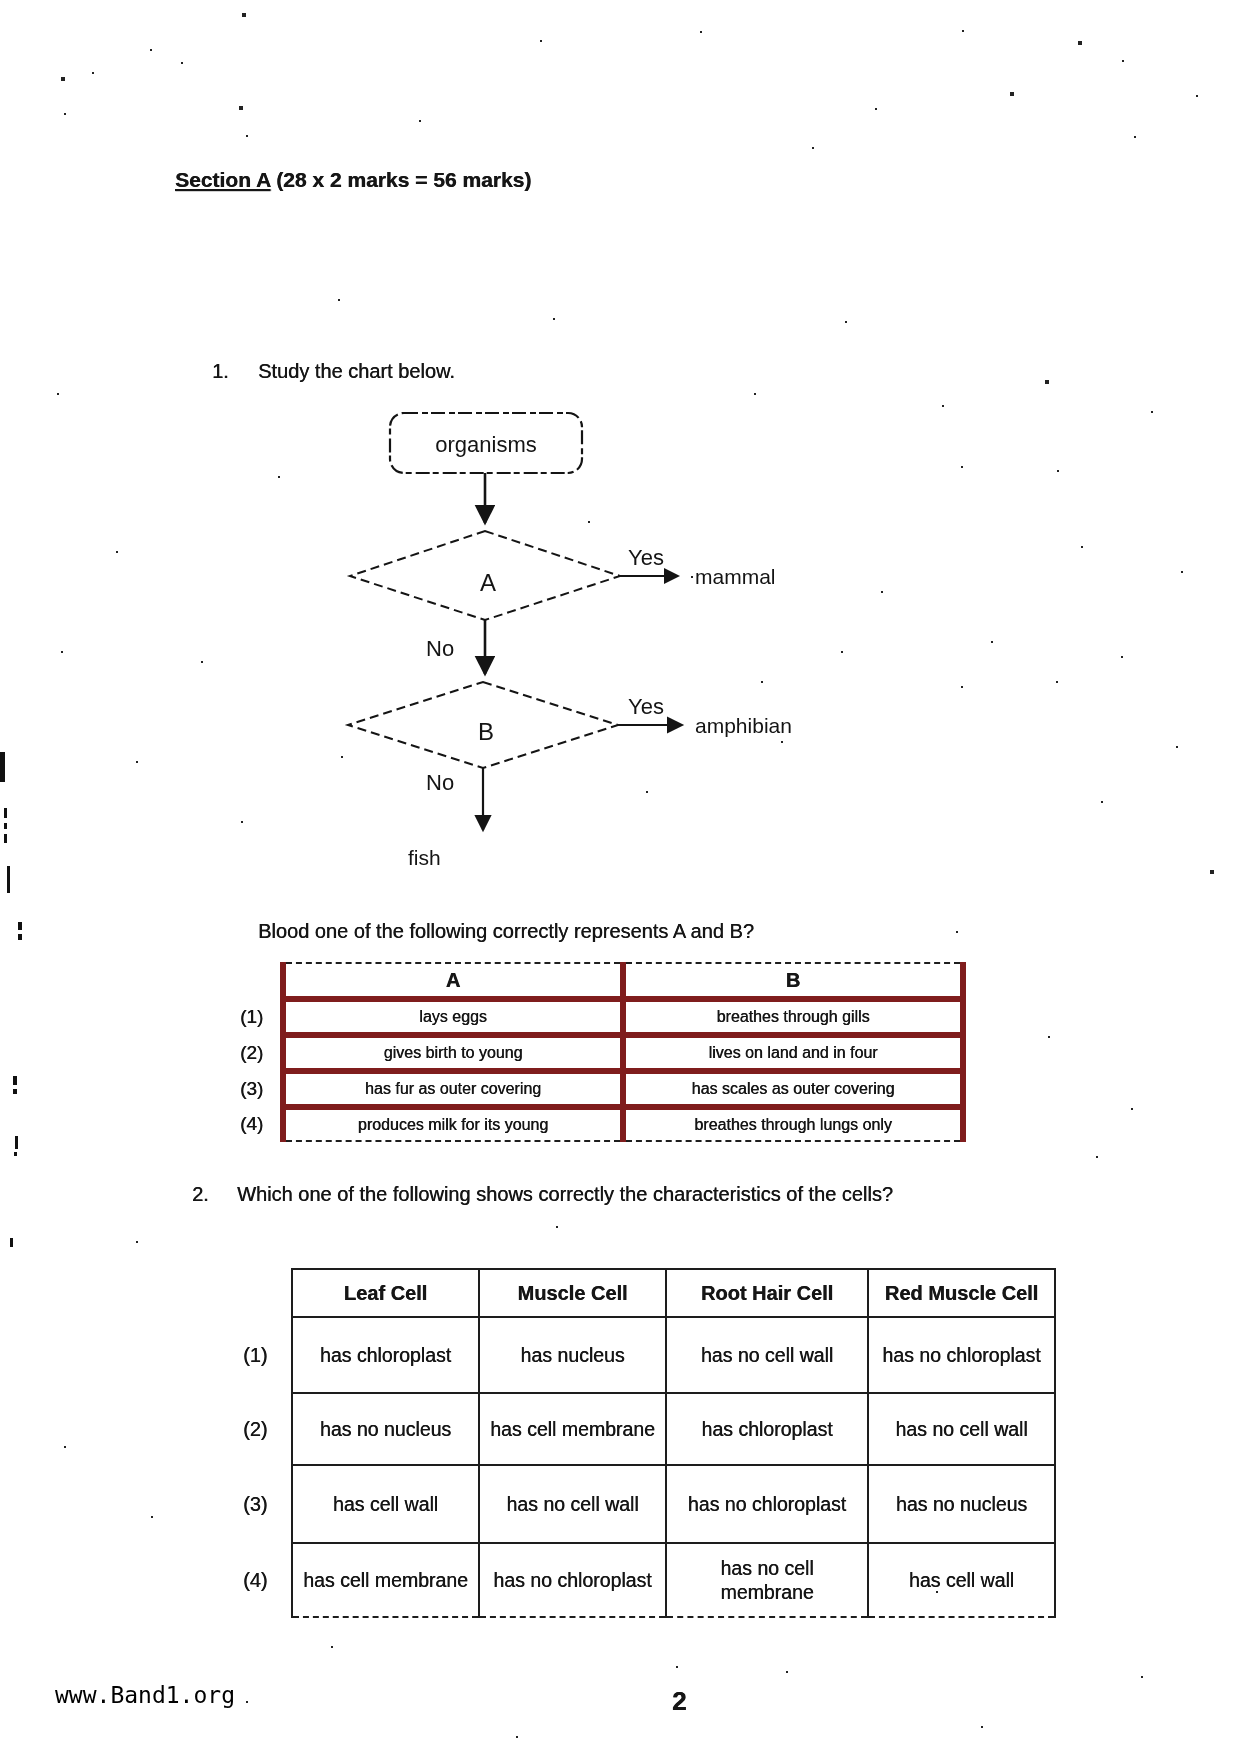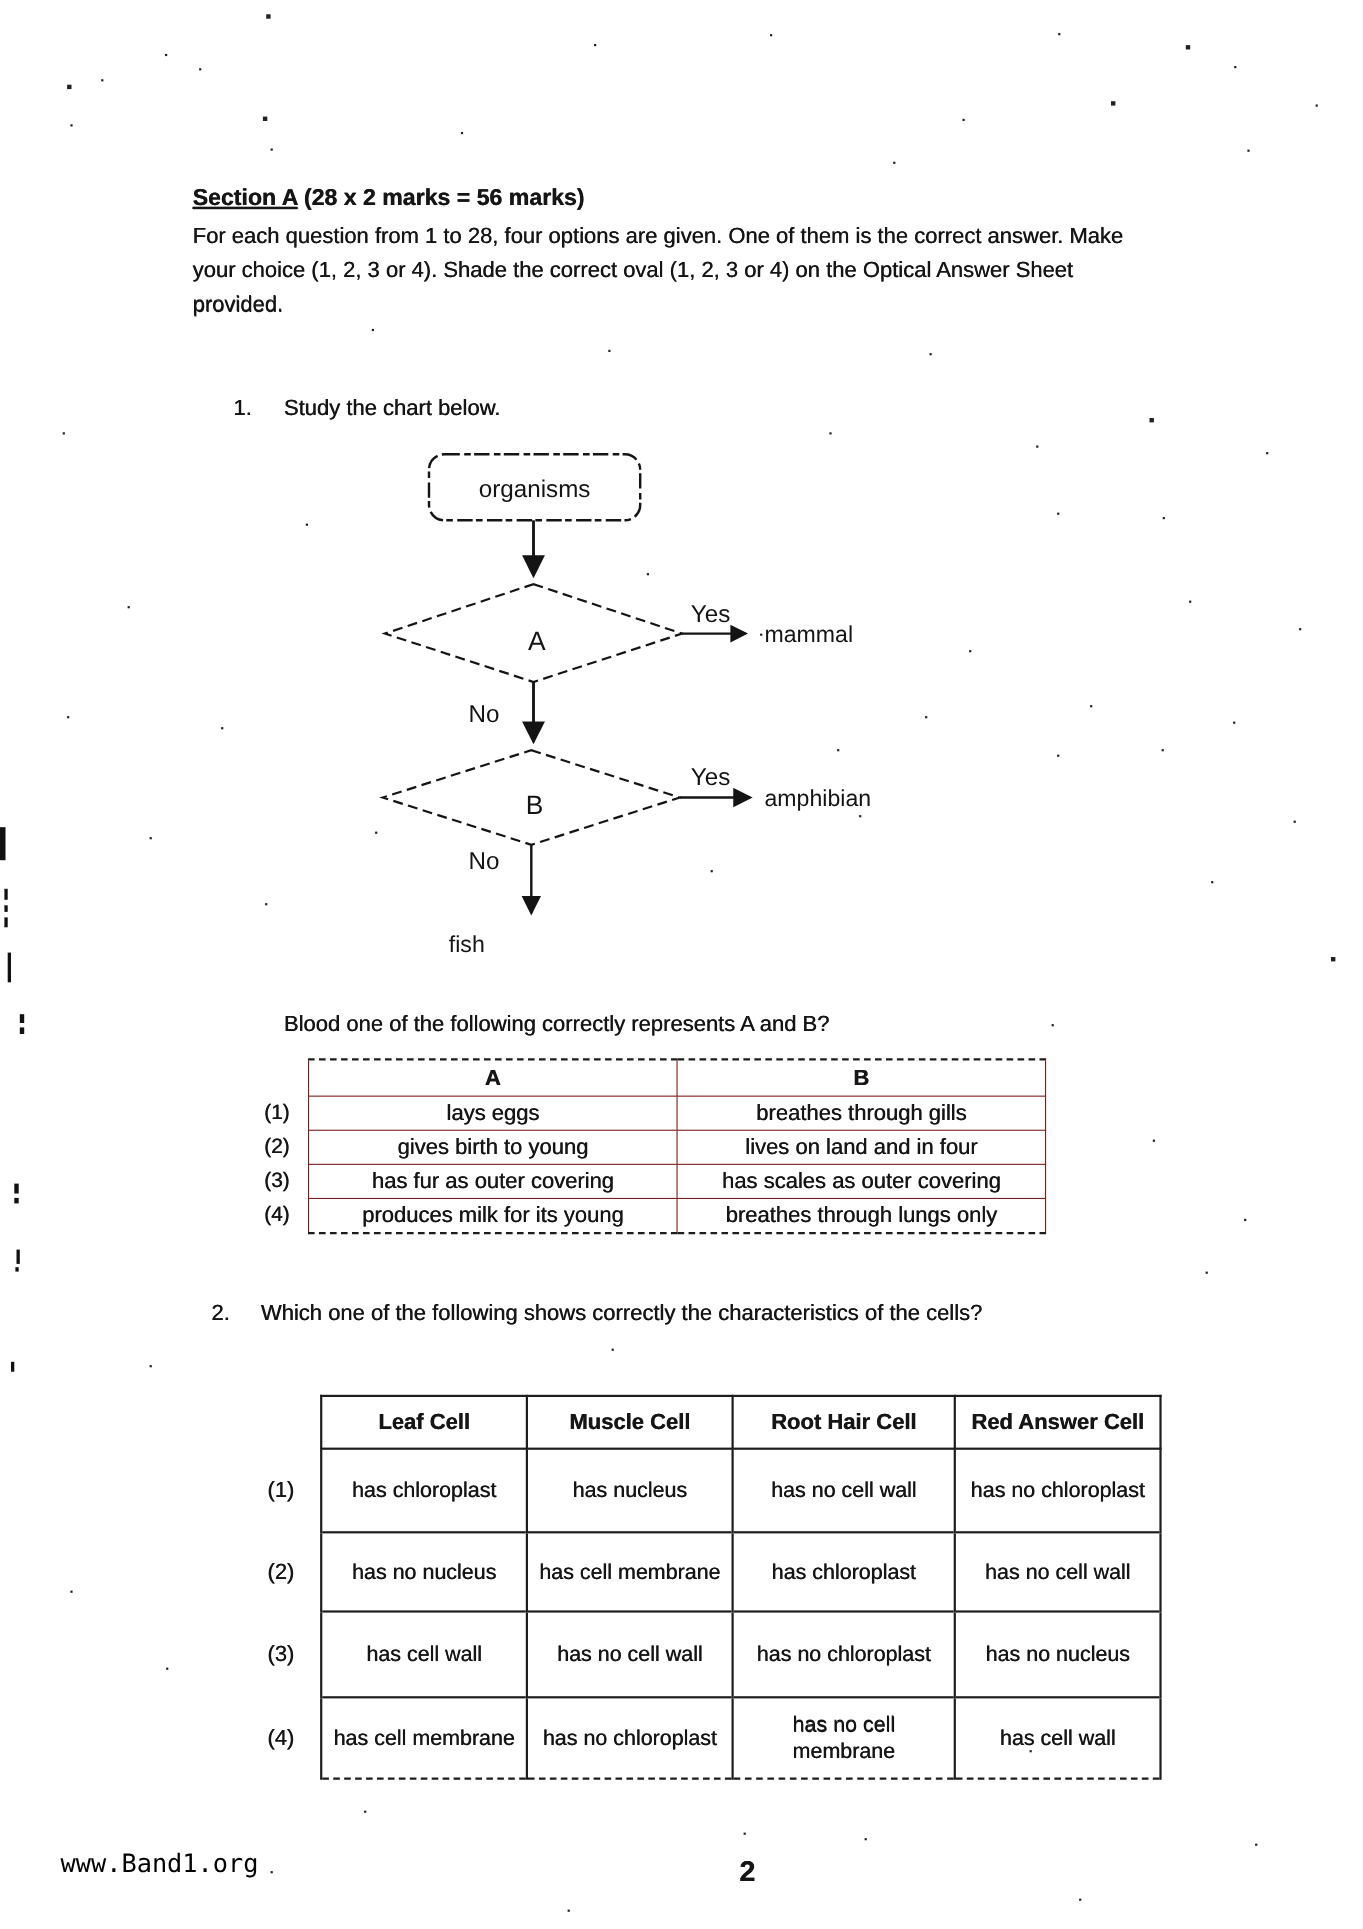--- a/index.html
+++ b/index.html
@@ -25,21 +25,21 @@
 
   
   .flow{ left:300px; top:360px; }
   .flow text{ font-family:"Liberation Sans", sans-serif; fill:#141414; }
 
   
   .t1wrap{ left:238px; top:962px; }
   .t1{ border-collapse:collapse; table-layout:fixed; }
   .t1 td,.t1 th{ padding:0; font-weight:400; }
   .t1 .lbl{ width:40px; border:none; font-size:19px; text-align:left; padding-left:2px; }
-  .t1 .c{ border:1px solid #7f1d1d; text-align:center; font-size:20px; }
+  .t1 .c{ border:6px solid #7f1d1d; text-align:center; font-size:16px; }
   .t1 .ca{ width:334px; }
   .t1 .cb{ width:334px; }
   .t1 .hrow .c{ border-top:2px dashed #1d1d1d; font-weight:700; font-size:20px; height:32px; }
   .t1 .drow .c{ height:30px; }
   .t1 .lastrow .c{ border-bottom:2px dashed #1d1d1d; }
 
   
   .t2wrap{ left:243px; top:1268px; }
   .t2{ border-collapse:collapse; table-layout:fixed; }
   .t2 td,.t2 th{ padding:0 6px; font-weight:400; }
@@ -94,21 +94,20 @@
   <div class="edgebar" style="left:18px;top:934px;width:4px;height:6px;"></div>
   <div class="edgebar" style="left:13px;top:1076px;width:4px;height:9px;"></div>
   <div class="edgebar" style="left:13px;top:1089px;width:4px;height:5px;"></div>
   <div class="edgebar" style="left:15px;top:1136px;width:3px;height:13px;"></div>
   <div class="edgebar" style="left:14px;top:1152px;width:3px;height:4px;"></div>
   <div class="edgebar" style="left:10px;top:1238px;width:3px;height:9px;"></div>
 
   <div class="abs section-title ink">
     <span class="u">Section A</span><span> (28 x 2 marks = 56 marks)</span>
   </div>
-  <div class="abs instructions ink">For each question from 1 to 28, four options are given. One of them is the correct answer. Make your choice (1, 2, 3 or 4). Shade the correct oval (1, 2, 3 or 4) on the Optical Answer Sheet provided.</div>
 
   <div class="abs qnum ink" style="left:212px;top:360px;">1.</div>
   <div class="abs qline ink" style="left:258px;top:360px;">Study the chart below.</div>
 
   <svg class="abs flow" width="500" height="520" viewBox="0 0 500 520">
     <defs>
       <marker id="ah" markerWidth="10" markerHeight="10" refX="7" refY="4" orient="auto">
         <path d="M0,0 L8,4 L0,8 Z" fill="#141414"></path>
       </marker>
     </defs>
@@ -175,21 +174,21 @@
   <div class="abs qline ink" style="left:237px;top:1183px;">Which one of the following shows correctly the characteristics of the cells?</div>
 
   <div class="abs t2wrap">
     <table class="t2 ink">
       <tbody>
           <tr class="hrow">
         <td class="lbl"></td>
         <th class="c c1">Leaf Cell</th>
         <th class="c c2">Muscle Cell</th>
         <th class="c c3">Root Hair Cell</th>
-        <th class="c c4">Red Answer Cell</th>
+        <th class="c c4">Red Muscle Cell</th>
       </tr>
       <tr class="r1">
         <td class="lbl">(1)</td>
         <td class="c c1">has chloroplast</td>
         <td class="c c2">has nucleus</td>
         <td class="c c3">has no cell wall</td>
         <td class="c c4">has no chloroplast</td>
       </tr>
       <tr class="r2">
         <td class="lbl">(2)</td>

